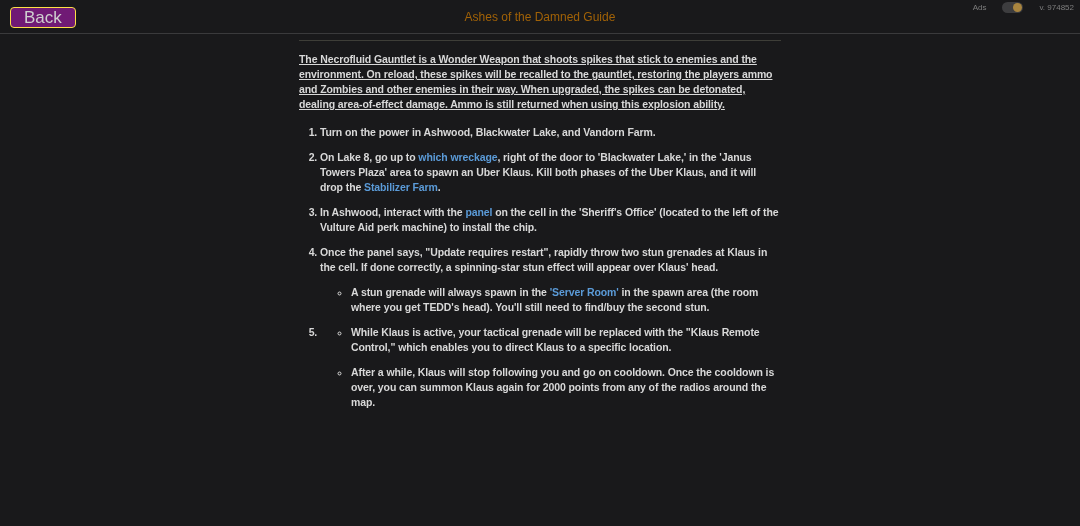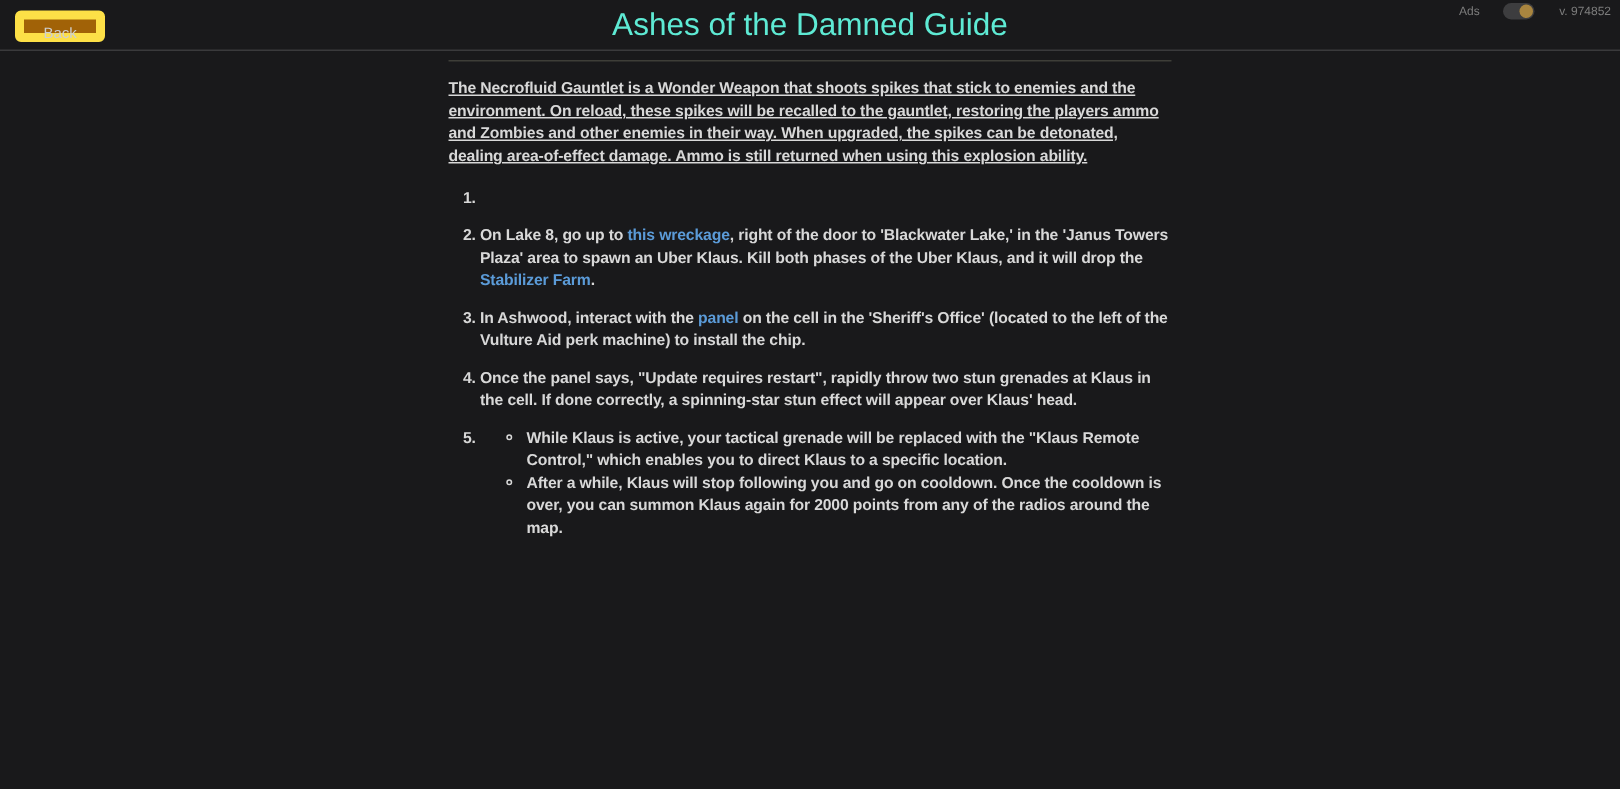--- a/index.html
+++ b/index.html
@@ -14,37 +14,37 @@
   .header {
     position: relative;
     height: 34px;
     border-bottom: 1px solid #3a3a3c;
   }
   .back-btn {
     position: absolute;
     left: 10px; top: 7px;
     height: 21px;
     padding: 0 13px;
-    background: #a16207;
-    border: 6px solid #fde047;
+    background: #701a75;
+    border: 1px solid #fde047;
     border-radius: 4px;
     color: #cfcfcf;
-    font-size: 10px;
+    font-size: 17px;
     font-family: "Liberation Sans", sans-serif;
     cursor: pointer;
     line-height: 19px;
   }
   .header-title {
     position: absolute;
     left: 0; right: 0; top: 0;
     height: 34px;
     line-height: 34px;
     text-align: center;
-    color: #5eead4;
-    font-size: 21px;
+    color: #a16207;
+    font-size: 12px;
     font-weight: 400;
   }
   .top-right {
     position: absolute;
     top: 2px; right: 6px;
     display: flex;
     align-items: center;
     gap: 16px;
   }
   .tiny-label { font-size: 8px; color: #7d7d7d; }
@@ -95,21 +95,21 @@
     line-height: 15px;
     letter-spacing: -0.1px;
     font-weight: 600;
   }
   ol.steps > li { margin-bottom: 10px; }
   ul.substeps {
     list-style: circle;
     padding-left: 31px;
     margin-top: 10px;
   }
-  ul.substeps > li { }
+  ul.substeps > li { margin-bottom: 10px; }
   ul.substeps > li:last-child { margin-bottom: 0; }
   a.link {
     color: #5b9bd8;
     text-decoration: none;
     cursor: pointer;
   }
 </style>
 </head>
 <body>
 
@@ -122,22 +122,24 @@
         <span class="knob"></span>
       </span>
     <span class="tiny-label">v. 974852</span>
   </div>
 </div>
 
 <div class="content">
   <hr class="rule">
   <p class="intro">The Necrofluid Gauntlet is a Wonder Weapon that shoots spikes that stick to enemies and the environment. On reload, these spikes will be recalled to the gauntlet, restoring the players ammo and Zombies and other enemies in their way. When upgraded, the spikes can be detonated, dealing area-of-effect damage. Ammo is still returned when using this explosion ability.</p>
   <ol class="steps">
-      <li></li>
-      <li><span>On Lake 8, go up to </span><a class="link" href="#">this wreckage</a><span>, right of the door to 'Blackwater Lake,' in the 'Janus Towers Plaza' area to spawn an Uber Klaus. Kill both phases of the Uber Klaus, and it will drop the </span><a class="link" href="#">Stabilizer Farm</a><span>.</span></li>
+      <li><span>Turn on the power in Ashwood, Blackwater Lake, and Vandorn Farm.</span></li>
+      <li><span>On Lake 8, go up to </span><a class="link" href="#">which wreckage</a><span>, right of the door to 'Blackwater Lake,' in the 'Janus Towers Plaza' area to spawn an Uber Klaus. Kill both phases of the Uber Klaus, and it will drop the </span><a class="link" href="#">Stabilizer Farm</a><span>.</span></li>
       <li><span>In Ashwood, interact with the </span><a class="link" href="#">panel</a><span> on the cell in the 'Sheriff's Office' (located to the left of the Vulture Aid perk machine) to install the chip.</span></li>
-      <li><span>Once the panel says, "Update requires restart", rapidly throw two stun grenades at Klaus in the cell. If done correctly, a spinning-star stun effect will appear over Klaus' head.</span></li>
+      <li><span>Once the panel says, "Update requires restart", rapidly throw two stun grenades at Klaus in the cell. If done correctly, a spinning-star stun effect will appear over Klaus' head.</span><ul class="substeps">
+          <li><span>A stun grenade will always spawn in the </span><a class="link" href="#">'Server Room'</a><span> in the spawn area (the room where you get TEDD's head). You'll still need to find/buy the second stun.</span></li>
+        </ul></li>
       <li><ul class="substeps">
           <li><span>While Klaus is active, your tactical grenade will be replaced with the "Klaus Remote Control," which enables you to direct Klaus to a specific location.</span></li>
           <li><span>After a while, Klaus will stop following you and go on cooldown. Once the cooldown is over, you can summon Klaus again for 2000 points from any of the radios around the map.</span></li>
         </ul></li>
     </ol>
 </div>
 
 </body></html>

